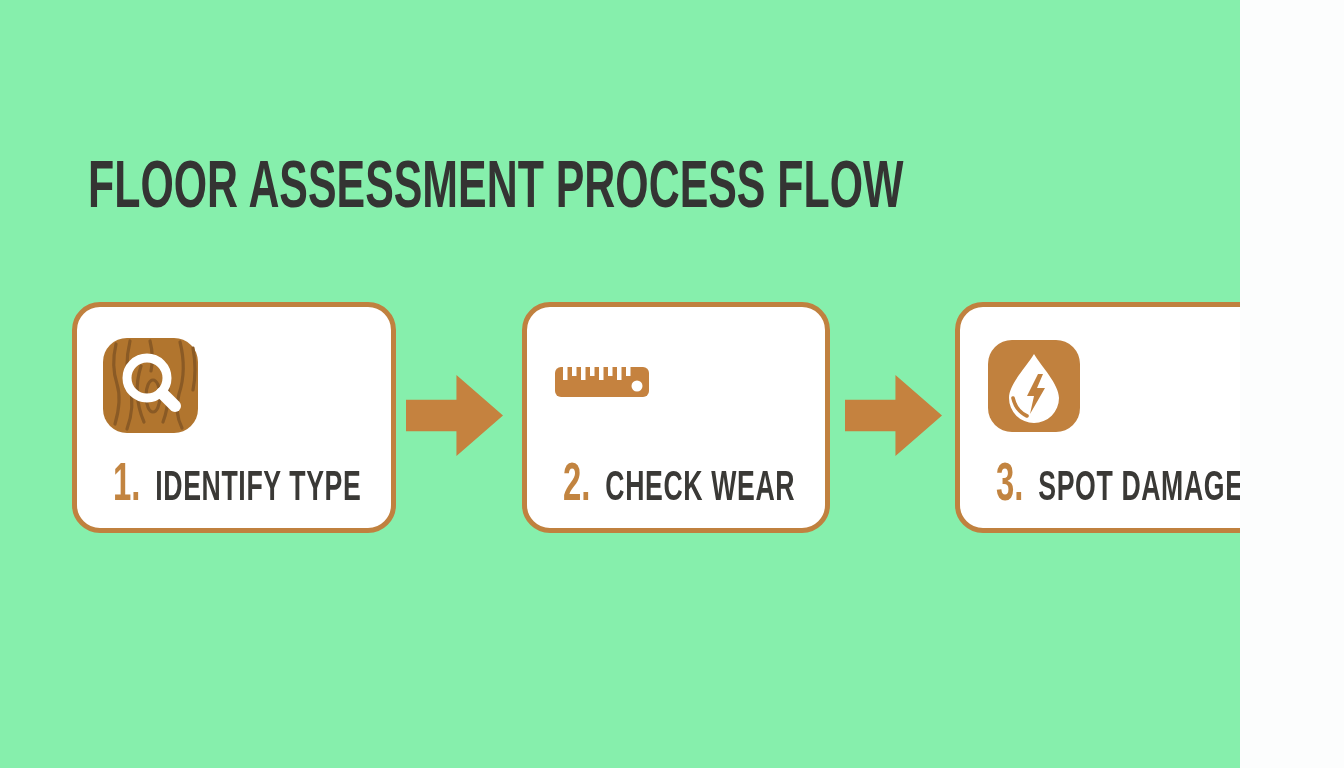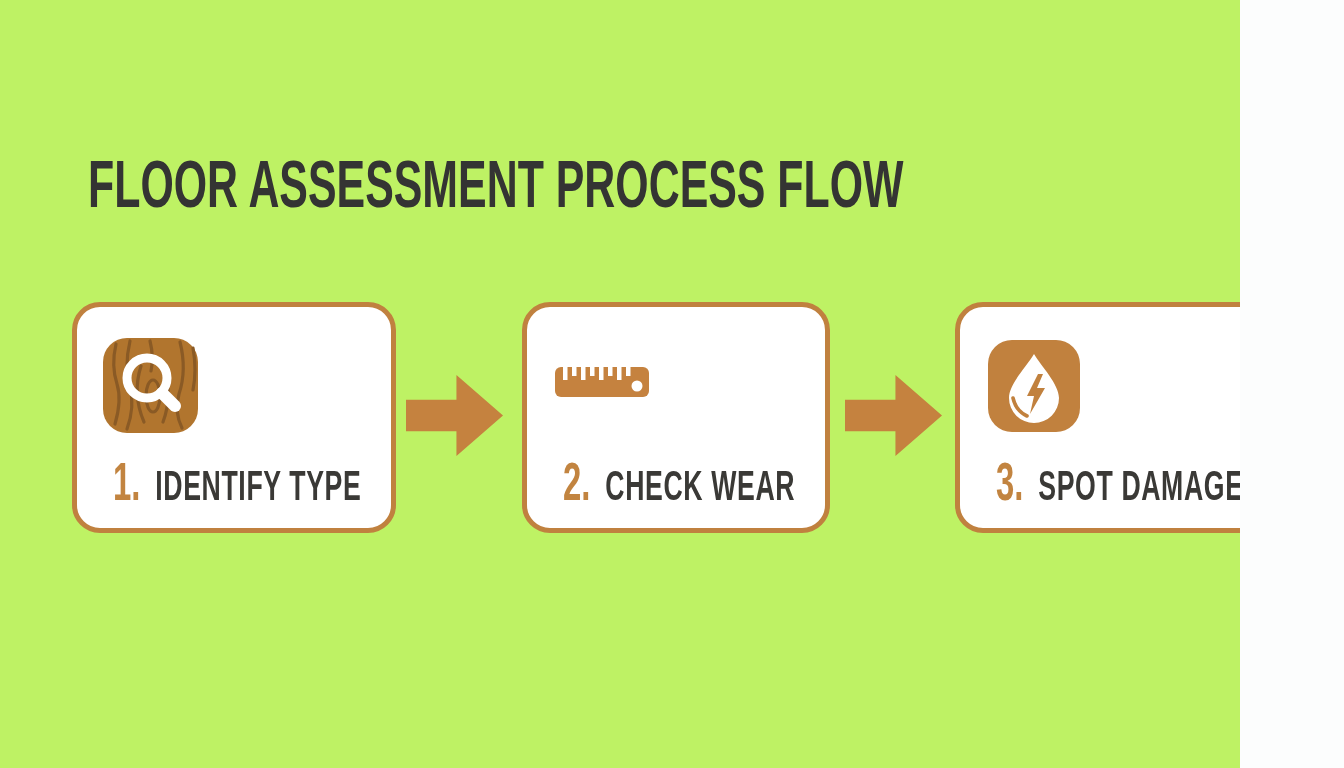--- a/index.html
+++ b/index.html
@@ -5,21 +5,21 @@
   html, body {
     margin: 0;
     padding: 0;
     background: #fcfdfd;
     font-family: "Liberation Sans", sans-serif;
   }
   .canvas {
     position: relative;
     width: 1240px;
     height: 768px;
-    background: #bef264;
+    background: #86efac;
     overflow: hidden;
   }
   .title {
     position: absolute;
     left: 88px;
     top: 150px;
     margin: 0;
     font-size: 67px;
     font-weight: 700;
     line-height: 1;

